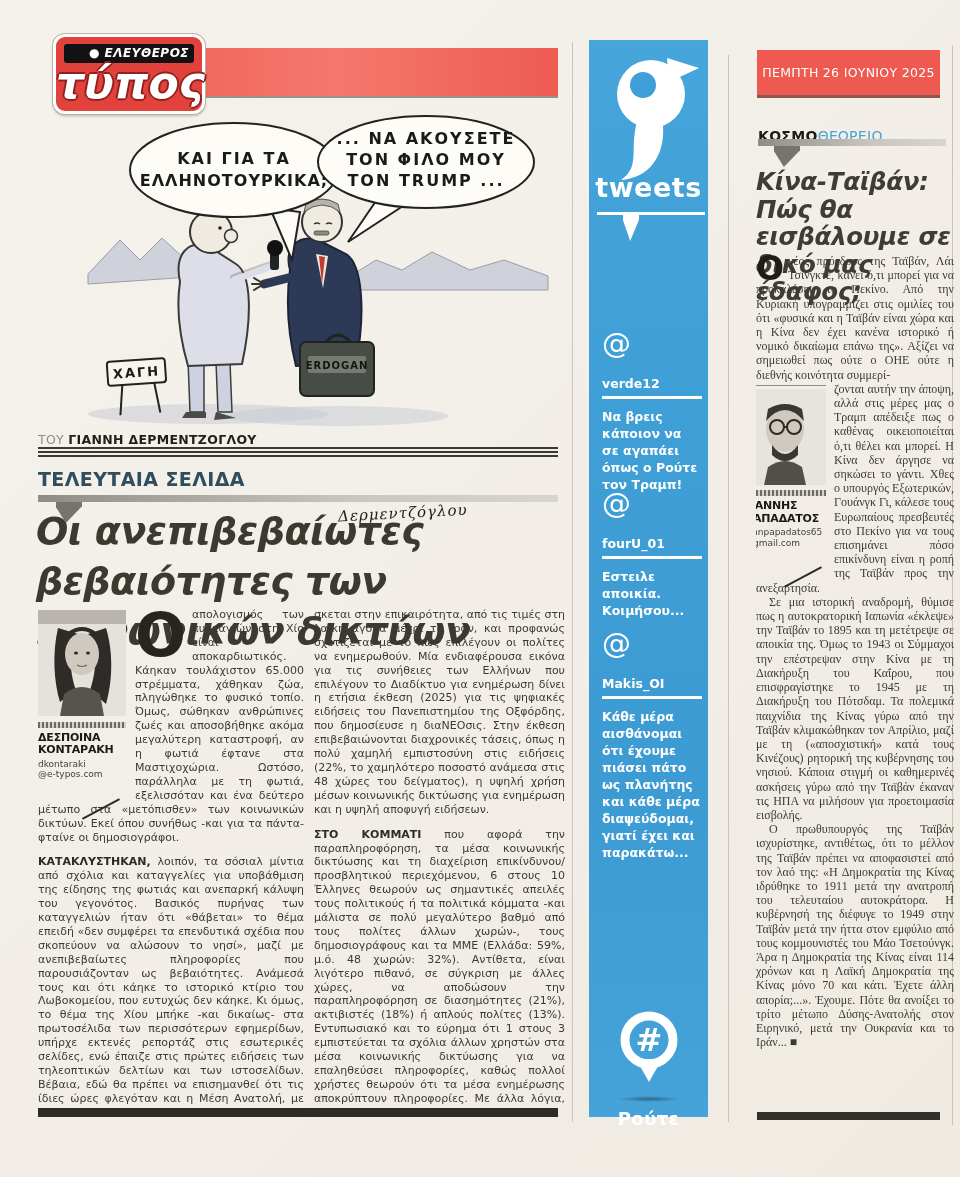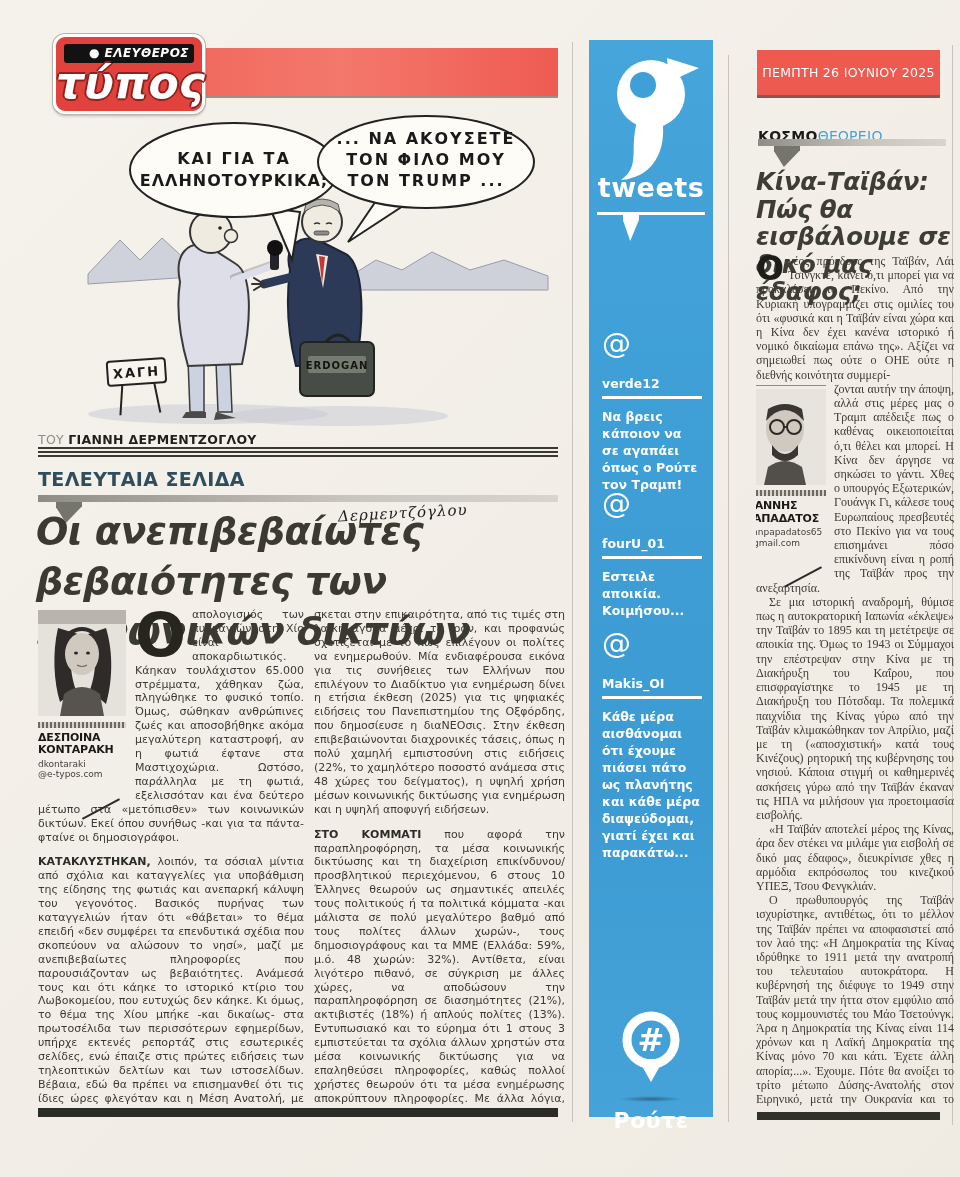--- a/index.html
+++ b/index.html
@@ -39,34 +39,34 @@
   .dc{float:left;font-size:60px;line-height:48px;font-weight:800;color:#26261f;margin:3px 6px 0 0;}
   .au-box{float:left;width:88px;margin:2px 9px 2px 0;}
   .hatch{height:6px;background:repeating-linear-gradient(90deg,#6d6a64 0 2px,#d7d3cb 2px 4px);margin:2px 0 4px 0;}
   .au-name{font-size:11px;line-height:12.5px;font-weight:800;color:#191915;letter-spacing:-.2px;}
   .au-mail{font-size:9px;line-height:10.5px;color:#44423c;margin-top:2px;}
   .slash{width:42px;height:16px;margin:2px 0 0 40px;border-bottom:2px solid #2c2c27;transform:rotate(-28deg);transform-origin:right bottom;}
   .endbar-left{position:absolute;left:38px;top:1108px;width:520px;height:9px;background:#2c2c26;}
   
   .vline{position:absolute;width:1px;background:#c8c4bc;}
   
-  .tweets{position:absolute;left:589px;top:40px;width:124px;height:1077px;background:
-          linear-gradient(180deg,#46a5da,#3f9fd7 30%,#3d9bd3 70%,#45a3d9);}
+  .tweets{position:absolute;left:589px;top:40px;width:104px;height:1077px;background:
+          linear-gradient(180deg,#46a5da,#3f9fd7 30%,#3d9bd3 70%,#45a3d9); padding-left: 15px;}
   .bird{position:absolute;left:12px;top:12px;}
   .tw-label{position:absolute;left:0;top:132px;width:100%;text-align:center;color:#fff;font-size:27px;font-weight:800;letter-spacing:.5px;}
   .tw-div{position:absolute;left:8px;top:172px;width:108px;height:3px;background:#fff;}
   .tw-pt{position:absolute;left:34px;top:175px;width:16px;height:26px;background:#fff;clip-path:polygon(0 0,100% 0,100% 18%,45% 100%,0 20%);}
   .tweet{position:absolute;left:13px;width:100px;color:#fff;}
   .tw-at{font-size:29px;line-height:30px;font-weight:400;}
   .tw-handle{font-size:12.5px;font-weight:700;margin-top:18px;}
   .tw-ul{height:3px;background:#fff;margin:5px 0 9px 0;}
   .tw-text{font-size:12.5px;line-height:17px;font-weight:700;}
   .pin-wrap{position:absolute;left:0;top:970px;width:100%;text-align:center;}
   .pin-shadow{width:64px;height:6px;margin:2px auto 6px auto;background:radial-gradient(ellipse at center,rgba(20,30,40,.45),rgba(20,30,40,0) 70%);}
-  .pin-label{color:#fff;font-size:22px;font-weight:800;letter-spacing:.5px;}
+  .pin-label{color:#fff;font-size:18px;font-weight:800;letter-spacing:.5px;}
   
   .rcol{position:absolute;left:740px;top:40px;width:214px;}
   .datebar{position:absolute;left:17px;top:10px;width:183px;height:45px;background:#ee5a50;
            border-bottom:3px solid #8a564e;color:#fff;font-size:12.5px;font-weight:400;letter-spacing:.3px;
            display:flex;align-items:center;justify-content:center;}
   .sec-right{position:absolute;left:18px;top:88px;font-size:14px;letter-spacing:.3px;}
   .sec-right .blk{font-weight:800;color:#1b1b18;}
   .sec-right .blu{font-weight:400;color:#4aa2d4;}
   .gb2{left:18px;top:99px;width:188px;}
   .pt2{left:34px;top:106px;}
@@ -283,19 +283,18 @@
           <div>ΠΑΠΑΔΑΤΟΣ</div>
         </div>
         <div class="au-mail">
           <div>johnpapadatos65</div>
           <div>@gmail.com</div>
         </div>
         <div class="slash" style="margin-left:36px;"></div>
       </div>
       <p><span>ζονται αυτήν την άποψη, αλλά στις μέρες μας ο Τραμπ απέδειξε πως ο καθένας οικειοποιείται ό,τι θέλει και μπορεί. Η Κίνα δεν άργησε να σηκώσει το γάντι. Χθες ο υπουργός Εξωτερικών, Γουάνγκ Γι, κάλεσε τους Ευρωπαίους πρεσβευτές στο Πεκίνο για να τους επισημάνει πόσο επικίνδυνη είναι η ροπή της Ταϊβάν προς την ανεξαρτησία.</span></p>
       <p class="rp-ind"><span>Σε μια ιστορική αναδρομή, θύμισε πως η αυτοκρατορική Ιαπωνία «έκλεψε» την Ταϊβάν το 1895 και τη μετέτρεψε σε αποικία της. Όμως το 1943 οι Σύμμαχοι την επέστρεψαν στην Κίνα με τη Διακήρυξη του Καΐρου, που επισφραγίστηκε το 1945 με τη Διακήρυξη του Πότσδαμ. Τα πολεμικά παιχνίδια της Κίνας γύρω από την Ταϊβάν κλιμακώθηκαν τον Απρίλιο, μαζί με τη («αποσχιστική» κατά τους Κινέζους) ρητορική της κυβέρνησης του νησιού. Κάποια στιγμή οι καθημερινές ασκήσεις γύρω από την Ταϊβάν έκαναν τις ΗΠΑ να μιλήσουν για προετοιμασία εισβολής.</span></p>
-      <p class="rp-ind"><span>«Η Ταϊβάν αποτελεί μέρος της Κίνας, άρα δεν στέκει να μιλάμε για εισβολή σε δικό μας έδαφος», διευκρίνισε χθες η αρμόδια εκπρόσωπος του κινεζικού ΥΠΕΞ, Τσου Φενγκλιάν.</span></p>
       <p class="rp-ind"><span>Ο πρωθυπουργός της Ταϊβάν ισχυρίστηκε, αντιθέτως, ότι το μέλλον της Ταϊβάν πρέπει να αποφασιστεί από τον λαό της: «Η Δημοκρατία της Κίνας ιδρύθηκε το 1911 μετά την ανατροπή του τελευταίου αυτοκράτορα. Η κυβέρνησή της διέφυγε το 1949 στην Ταϊβάν μετά την ήττα στον εμφύλιο από τους κομμουνιστές του Μάο Τσετούνγκ. Άρα η Δημοκρατία της Κίνας είναι 114 χρόνων και η Λαϊκή Δημοκρατία της Κίνας μόνο 70 και κάτι. Έχετε άλλη απορία;...». Έχουμε. Πότε θα ανοίξει το τρίτο μέτωπο Δύσης-Ανατολής στον Ειρηνικό, μετά την Ουκρανία και το Ιράν... ■</span></p>
     </div>
   </div>
   <div class="endbar-right"></div>
 
 </div>
 
 </body></html>

